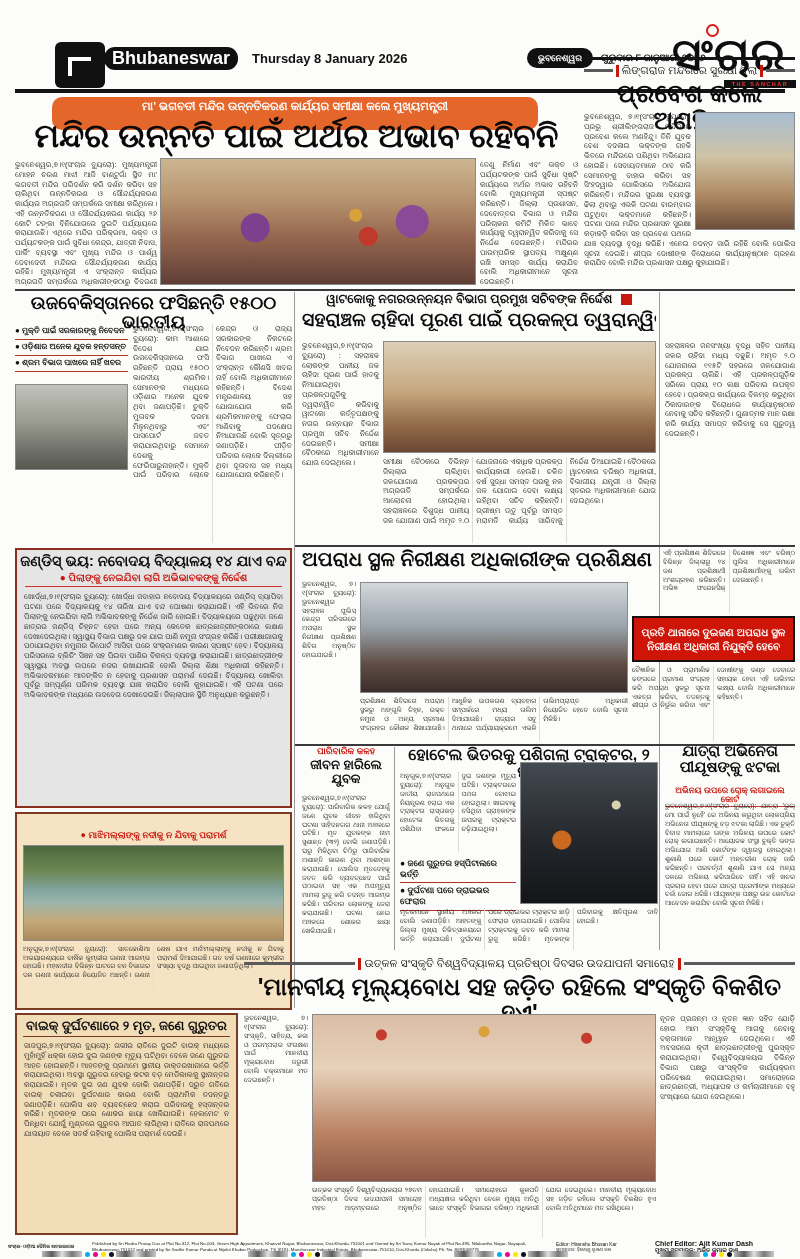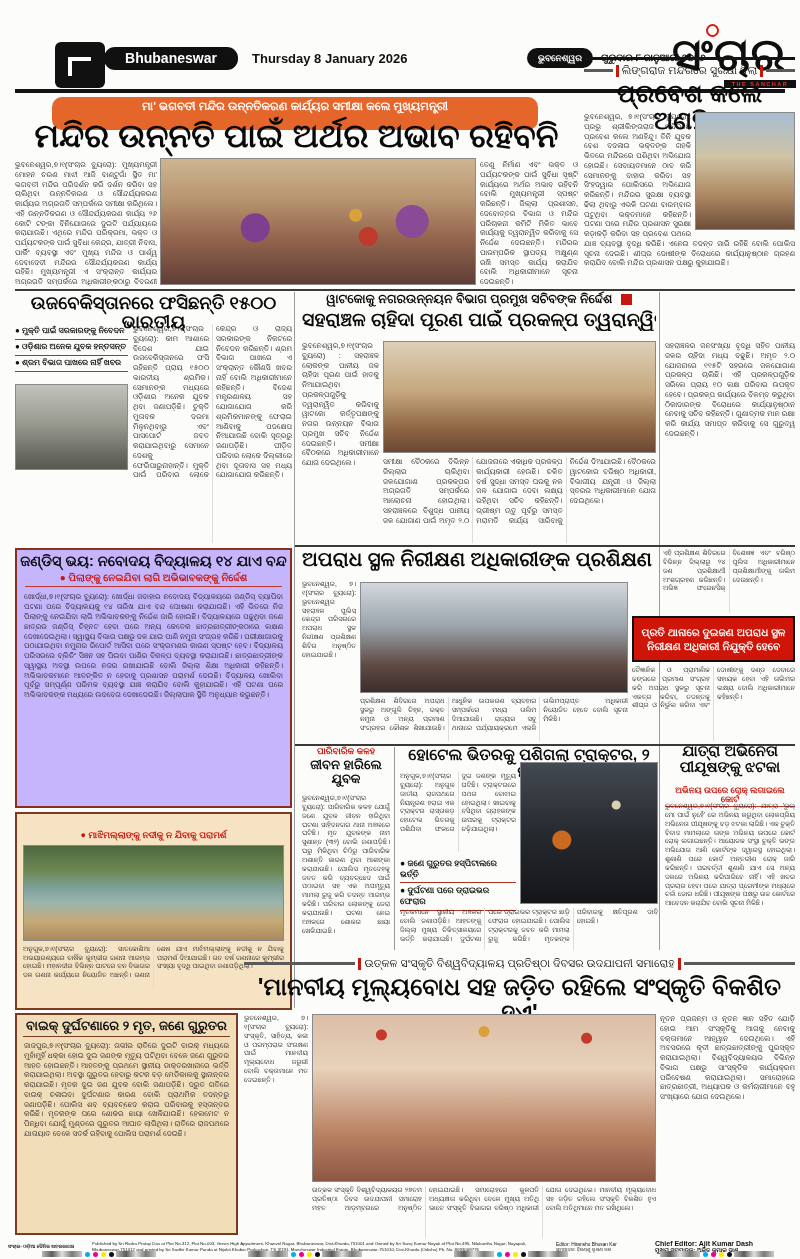--- a/index.html
+++ b/index.html
@@ -57,21 +57,21 @@
   .cmyk{display:flex;align-items:center;gap:2px}
 </style>
 </head>
 <body>
 
 <div class="page">
 
   <div class="abs" style="left:55px;top:42px;width:50px;height:46px;background:#111;border-radius:6px">
     <div class="abs" style="left:13px;top:15px;width:19px;height:15px;border-top:4px solid #fff;border-left:4px solid #fff"></div>
   </div>
-  <div class="abs pill" style="left:104px;top:47px;width:134px;height:23px;font-size:14px;line-height:23px">Bhubaneswar</div>
+  <div class="abs pill" style="left:104px;top:47px;width:134px;height:23px;font-size:18px;line-height:23px">Bhubaneswar</div>
   <div class="abs" style="left:252px;top:51px;font-size:13px;font-weight:bold">Thursday 8 January 2026</div>
   <div class="abs pill" style="left:527px;top:48px;width:66px;height:20px;font-size:9px;line-height:20px">ଭୁବନେଶ୍ୱର</div>
   <div class="abs" style="left:601px;top:52px;font-size:10px;font-weight:bold">ଗୁରୁବାର ୮ ଜାନୁଆରୀ ୨୦୨୬</div>
   <div class="abs" style="left:672px;top:18px;width:124px;height:72px">
     <div class="mast" style="margin-top:14px">ସଂଚାର</div>
     <div class="abs" style="left:34px;top:6px;width:9px;height:9px;border:2.5px solid #d81a10;border-radius:50%"></div>
     <div class="abs mast-sub" style="left:52px;top:62px;width:66px">THE SANCHAR</div>
   </div>
   <div class="abs rule" style="left:15px;top:89px;width:770px;height:4px"></div>
 
@@ -122,21 +122,21 @@
     <div class="abs hl" style="left:302px;top:310px;width:354px;font-size:19px;white-space:nowrap;overflow:hidden">ସହରାଞ୍ଚଳ ଚାହିଦା ପୂରଣ ପାଇଁ ପ୍ରକଳ୍ପ ତ୍ୱରାନ୍ୱିତ କର</div>
     <div class="abs body-txt" style="left:302px;top:341px;width:77px;height:202px;overflow:hidden">ଭୁବନେଶ୍ୱର,୭।୧(ସଂଚାର ବ୍ୟୁରୋ) : ସହରାଞ୍ଚଳ ଲୋକଙ୍କ ପାନୀୟ ଜଳ ଚାହିଦା ପୂରଣ ପାଇଁ ହାତକୁ ନିଆଯାଇଥିବା ପ୍ରକଳ୍ପଗୁଡ଼ିକୁ ତ୍ୱରାନ୍ୱିତ କରିବାକୁ ୱାଟକୋ କର୍ତ୍ତୃପକ୍ଷଙ୍କୁ ନଗର ଉନ୍ନୟନ ବିଭାଗ ପ୍ରମୁଖ ସଚିବ ନିର୍ଦ୍ଦେଶ ଦେଇଛନ୍ତି। ସମୀକ୍ଷା ବୈଠକରେ ଅଧିକାରୀମାନେ ଯୋଗ ଦେଇଥିଲେ।</div>
     <div class="abs photo ph-meeting" style="left:383px;top:341px;width:273px;height:112px"></div>
     <div class="abs body-txt c3" style="left:383px;top:457px;width:273px;height:86px;overflow:hidden">ସମୀକ୍ଷା ବୈଠକରେ ବିଭିନ୍ନ ଜିଲ୍ଲାର ଚାଲିଥିବା ଜଳଯୋଗାଣ ପ୍ରକଳ୍ପର ଅଗ୍ରଗତି ସମ୍ପର୍କରେ ଆଲୋଚନା ହୋଇଥିଲା। ସହରାଞ୍ଚଳରେ ବିଶୁଦ୍ଧ ପାନୀୟ ଜଳ ଯୋଗାଣ ପାଇଁ ଅମୃତ ୨.୦ ଯୋଜନାରେ ଏକାଧିକ ପ୍ରକଳ୍ପ କାର୍ଯ୍ୟକାରୀ ହେଉଛି। ଚଳିତ ବର୍ଷ ସୁଦ୍ଧା ସମସ୍ତ ଘରକୁ ନଳ ଜଳ ଯୋଗାଇ ଦେବା ଲକ୍ଷ୍ୟ ରହିଥିବା ସଚିବ କହିଛନ୍ତି। ଗ୍ରୀଷ୍ମ ଋତୁ ପୂର୍ବରୁ ସମସ୍ତ ମରାମତି କାର୍ଯ୍ୟ ସାରିବାକୁ ନିର୍ଦ୍ଦେଶ ଦିଆଯାଇଛି। ବୈଠକରେ ୱାଟକୋର ବରିଷ୍ଠ ଅଧିକାରୀ, ବିଭାଗୀୟ ଯନ୍ତ୍ରୀ ଓ ଜିଲ୍ଲା ସ୍ତରର ଅଧିକାରୀମାନେ ଯୋଗ ଦେଇଥିଲେ।</div>
     <div class="abs body-txt" style="left:665px;top:341px;width:130px;height:202px;overflow:hidden">ସହରାଞ୍ଚଳର ଜନସଂଖ୍ୟା ବୃଦ୍ଧି ସହିତ ପାନୀୟ ଜଳର ଚାହିଦା ମଧ୍ୟ ବଢୁଛି। ଅମୃତ ୨.୦ ଯୋଜନାରେ ୧୧୫ଟି ସହରରେ ଜଳଯୋଗାଣ ପ୍ରକଳ୍ପ ଚାଲିଛି। ଏହି ପ୍ରକଳ୍ପଗୁଡ଼ିକ ସରିଲେ ପ୍ରାୟ ୧୦ ଲକ୍ଷ ପରିବାର ଉପକୃତ ହେବେ। ପ୍ରକଳ୍ପ କାର୍ଯ୍ୟରେ ବିଳମ୍ବ କରୁଥିବା ଠିକାଦାରଙ୍କ ବିରୋଧରେ କାର୍ଯ୍ୟାନୁଷ୍ଠାନ ନେବାକୁ ସଚିବ କହିଛନ୍ତି। ଗୁଣାତ୍ମକ ମାନ ରକ୍ଷା କରି କାର୍ଯ୍ୟ ସମାପ୍ତ କରିବାକୁ ସେ ଗୁରୁତ୍ୱ ଦେଇଛନ୍ତି।</div>
   </div>
 
   <div class="abs vline" style="left:659px;top:292px;height:658px"></div>
   <div class="abs hline" style="left:295px;top:545px;width:500px"></div>
 
-  <div class="box" style="left:15px;top:548px;width:277px;height:260px;border-color:#8a2f1d;background:#c4b5fd">
+  <div class="box" style="left:15px;top:548px;width:277px;height:260px;border-color:#8a2f1d;background:#e5e5e5">
     <div class="hl" style="margin-top:4px;font-size:14.5px">ଜଣ୍ଡିସ୍ ଭୟ: ନବୋଦୟ ବିଦ୍ୟାଳୟ ୧୪ ଯାଏ ବନ୍ଦ</div>
     <div class="hl red" style="margin-top:3px;font-size:10px;border-bottom:1.5px solid #c8382a;padding-bottom:3px;margin-left:8px;margin-right:8px">
       <span>●</span>
       <span>ପିଲାଙ୍କୁ ନେଇଯିବା ଲାଗି ଅଭିଭାବକଙ୍କୁ ନିର୍ଦ୍ଦେଶ</span>
     </div>
     <div class="body-txt" style="margin:5px 7px 0 7px;height:200px;overflow:hidden">ଖୋର୍ଦ୍ଧା,୭।୧(ସଂଚାର ବ୍ୟୁରୋ): ଖୋର୍ଦ୍ଧା ଜବାହାର ନବୋଦୟ ବିଦ୍ୟାଳୟରେ ଜଣ୍ଡିସ୍ ବ୍ୟାପିବା ଘଟଣା ପରେ ବିଦ୍ୟାଳୟକୁ ୧୪ ତାରିଖ ଯାଏ ବନ୍ଦ ଘୋଷଣା କରାଯାଇଛି। ଏହି ଭିତରେ ନିଜ ପିଲାଙ୍କୁ ନେଇଯିବା ଲାଗି ଅଭିଭାବକଙ୍କୁ ନିର୍ଦ୍ଦେଶ ଜାରି ହୋଇଛି। ବିଦ୍ୟାଳୟରେ ପଢୁଥିବା ଜଣେ ଛାତ୍ରର ଜଣ୍ଡିସ୍ ଚିହ୍ନଟ ହେବା ପରେ ଅନ୍ୟ କେତେକ ଛାତ୍ରଛାତ୍ରୀଙ୍କଠାରେ ଲକ୍ଷଣ ଦେଖାଦେଇଥିଲା। ସ୍ୱାସ୍ଥ୍ୟ ବିଭାଗ ପକ୍ଷରୁ ଦଳ ଯାଇ ପାଣି ନମୁନା ସଂଗ୍ରହ କରିଛି। ପରୀକ୍ଷାଗାରକୁ ପଠାଯାଇଥିବା ନମୁନାର ରିପୋର୍ଟ ଆସିବା ପରେ ସଂକ୍ରମଣର କାରଣ ସ୍ପଷ୍ଟ ହେବ। ବିଦ୍ୟାଳୟ ପରିସରରେ ବ୍ଲିଚିଂ ସିଞ୍ଚନ ସହ ପିଇବା ପାଣିର ବିକଳ୍ପ ବ୍ୟବସ୍ଥା କରାଯାଇଛି। ଛାତ୍ରଛାତ୍ରୀଙ୍କ ସ୍ୱାସ୍ଥ୍ୟ ଅବସ୍ଥା ଉପରେ ନଜର ରଖାଯାଇଛି ବୋଲି ଜିଲ୍ଲା ଶିକ୍ଷା ଅଧିକାରୀ କହିଛନ୍ତି। ଅଭିଭାବକମାନେ ଆତଙ୍କିତ ନ ହେବାକୁ ପ୍ରଶାସନ ପରାମର୍ଶ ଦେଇଛି। ବିଦ୍ୟାଳୟ ଖୋଲିବା ପୂର୍ବରୁ ସମ୍ପୂର୍ଣ୍ଣ ପରିମଳ ବ୍ୟବସ୍ଥା ଯାଞ୍ଚ କରାଯିବ ବୋଲି କୁହାଯାଇଛି। ଏହି ଘଟଣା ପରେ ଅଭିଭାବକଙ୍କ ମଧ୍ୟରେ ଉଦବେଗ ଦେଖାଦେଇଛି। ଜିଲ୍ଲାପାଳ ସ୍ଥିତି ଅନୁଧ୍ୟାନ କରୁଛନ୍ତି।</div>
   </div>
 
   <div>
     <div class="abs hl" style="left:302px;top:549px;width:356px;font-size:20px;white-space:nowrap;overflow:hidden">ଅପରାଧ ସ୍ଥଳ ନିରୀକ୍ଷଣ ଅଧିକାରୀଙ୍କ ପ୍ରଶିକ୍ଷଣ ଶିବିର</div>

